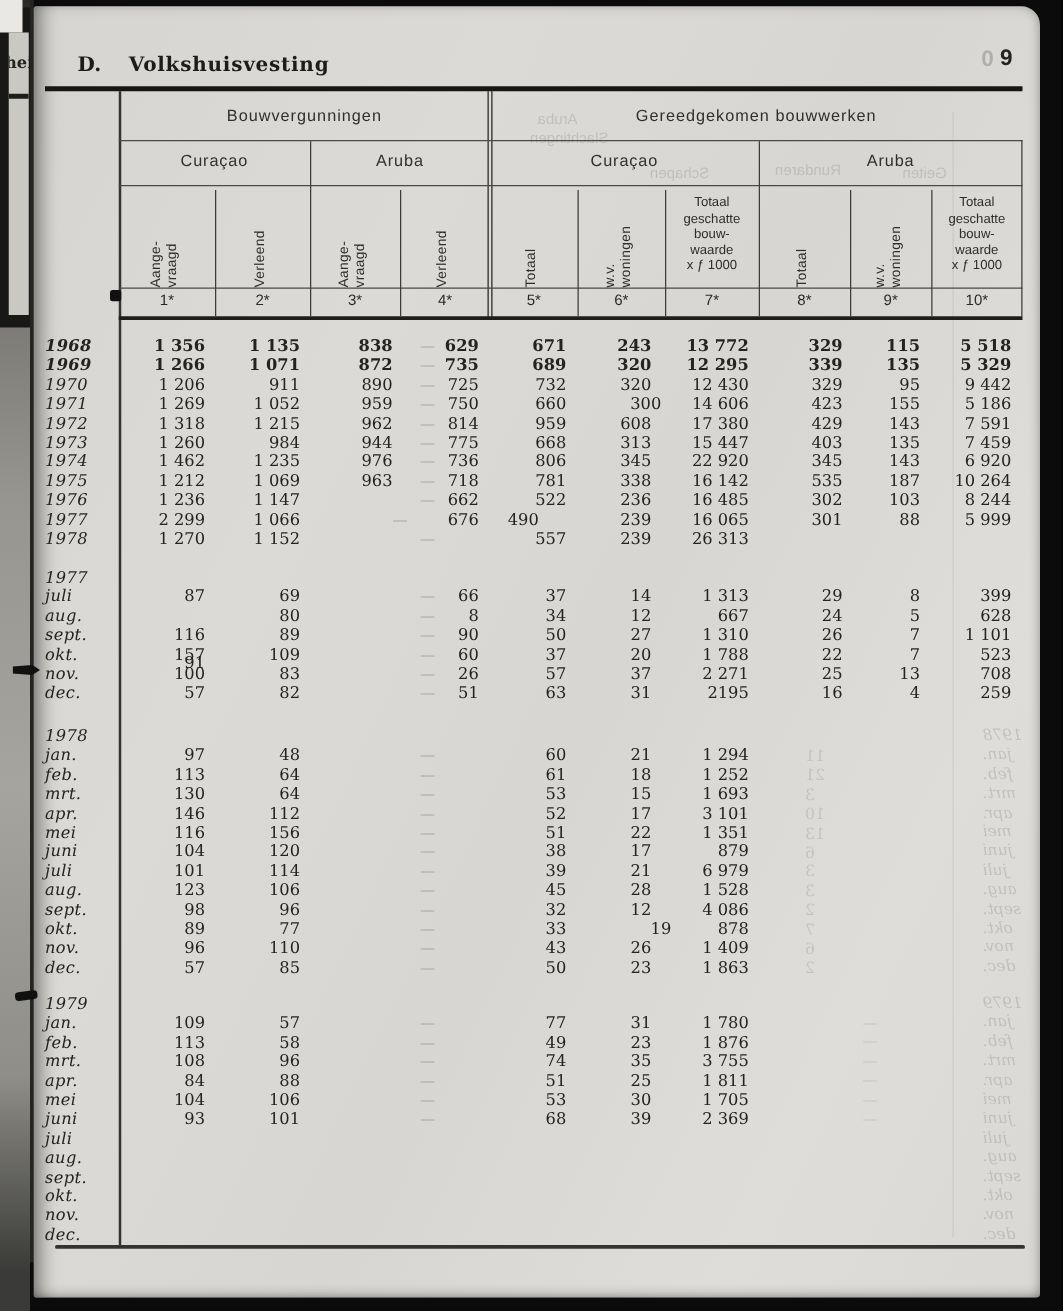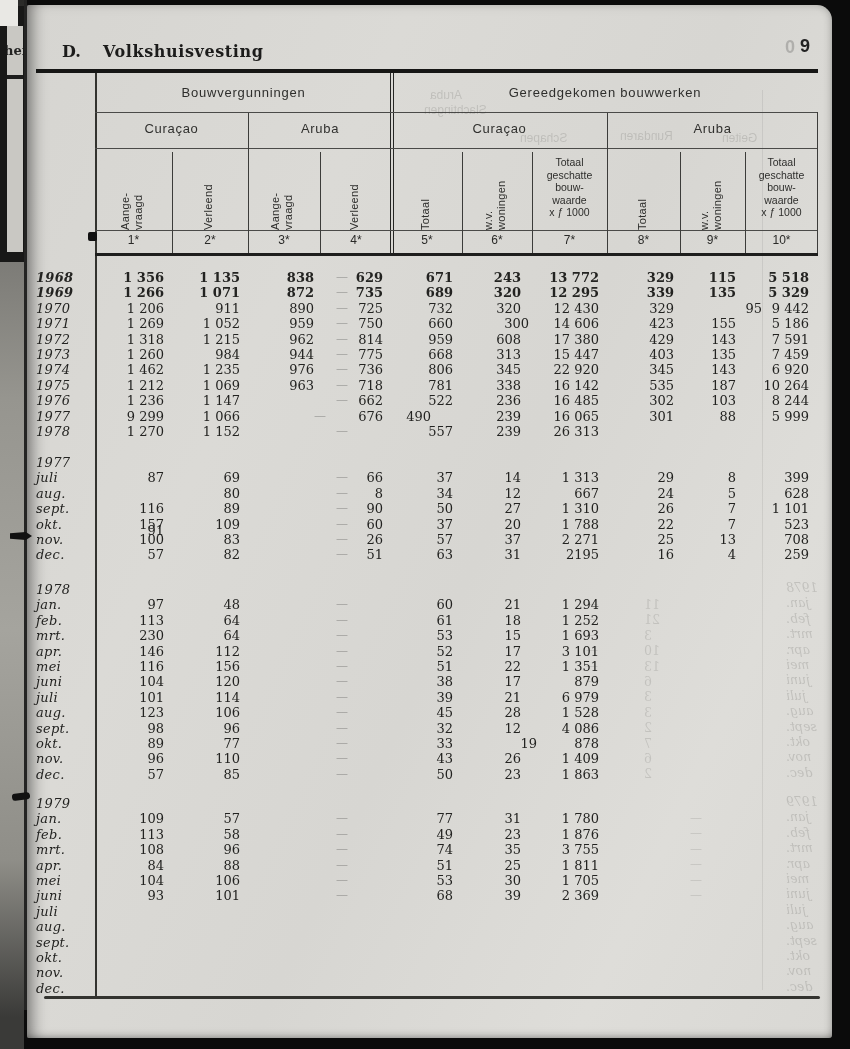--- a/index.html
+++ b/index.html
@@ -181,21 +181,21 @@
       <div class="drow" style="top: 300.8px;">
         <div class="rl">1970</div>
         <div class="cell c1" style="left: 65px; width: 69px;">1 206</div>
         <div class="cell c2" style="left: 142px; width: 68px;">911</div>
         <div class="cell c3" style="left: 218px; width: 66px;">890</div>
         <div class="cell c4" style="left: 290px; width: 63px;">725</div>
         <div class="cell c5 gdash" style="left: 362px; width: 61px;">732</div>
         <div class="cell c6" style="left: 432px; width: 59px;">320</div>
         <div class="cell c7" style="left: 502px; width: 67px;">12 430</div>
         <div class="cell c8" style="left: 577px; width: 67px;">329</div>
-        <div class="cell c9" style="left: 676px; width: 56px; text-align: right;">95</div>
+        <div class="cell c9" style="left: 650px; width: 56px; text-align: right;">95</div>
         <div class="cell c10" style="left: 715px; width: 64px;">9 442</div>
       </div>
       <div class="drow" style="top: 316.2px;">
         <div class="rl">1971</div>
         <div class="cell c1" style="left: 65px; width: 69px;">1 269</div>
         <div class="cell c2" style="left: 142px; width: 68px;">1 052</div>
         <div class="cell c3" style="left: 218px; width: 66px;">959</div>
         <div class="cell c4" style="left: 290px; width: 63px;">750</div>
         <div class="cell c5 gdash" style="left: 362px; width: 61px;">660</div>
         <div class="cell c6" style="left: 440px; width: 59px;">300</div>
@@ -263,21 +263,21 @@
         <div class="cell c4" style="left: 290px; width: 63px;">662</div>
         <div class="cell c5 gdash" style="left: 362px; width: 61px;">522</div>
         <div class="cell c6" style="left: 432px; width: 59px;">236</div>
         <div class="cell c7" style="left: 502px; width: 67px;">16 485</div>
         <div class="cell c8" style="left: 577px; width: 67px;">302</div>
         <div class="cell c9" style="left: 650px; width: 56px;">103</div>
         <div class="cell c10" style="left: 715px; width: 64px;">8 244</div>
       </div>
       <div class="drow" style="top: 408.6px;">
         <div class="rl">1977</div>
-        <div class="cell c1" style="left: 65px; width: 69px;">9 299</div>
+        <div class="cell c1" style="left: 65px; width: 69px;">2 299</div>
         <div class="cell c2" style="left: 142px; width: 68px;">1 066</div>
         <div class="cell c4" style="left: 290px; width: 63px;">676</div>
         <div class="cell c5 gdash" style="left: 340px; width: 61px;">490</div>
         <div class="cell c6" style="left: 432px; width: 59px;">239</div>
         <div class="cell c7" style="left: 502px; width: 67px;">16 065</div>
         <div class="cell c8" style="left: 577px; width: 67px;">301</div>
         <div class="cell c9" style="left: 650px; width: 56px;">88</div>
         <div class="cell c10" style="left: 715px; width: 64px;">5 999</div>
       </div>
       <div class="drow" style="top: 424px;">
@@ -377,21 +377,21 @@
       <div class="drow" style="top: 612.8px;">
         <div class="rl">feb.</div>
         <div class="cell c1" style="left: 65px; width: 69px;">113</div>
         <div class="cell c2" style="left: 142px; width: 68px;">64</div>
         <div class="cell c5 gdash" style="left: 362px; width: 61px;">61</div>
         <div class="cell c6" style="left: 432px; width: 59px;">18</div>
         <div class="cell c7" style="left: 502px; width: 67px;">1 252</div>
       </div>
       <div class="drow" style="top: 628.2px;">
         <div class="rl">mrt.</div>
-        <div class="cell c1" style="left: 65px; width: 69px;">230</div>
+        <div class="cell c1" style="left: 65px; width: 69px;">130</div>
         <div class="cell c2" style="left: 142px; width: 68px;">64</div>
         <div class="cell c5 gdash" style="left: 362px; width: 61px;">53</div>
         <div class="cell c6" style="left: 432px; width: 59px;">15</div>
         <div class="cell c7" style="left: 502px; width: 67px;">1 693</div>
       </div>
       <div class="drow" style="top: 643.6px;">
         <div class="rl">apr.</div>
         <div class="cell c1" style="left: 65px; width: 69px;">146</div>
         <div class="cell c2" style="left: 142px; width: 68px;">112</div>
         <div class="cell c5 gdash" style="left: 362px; width: 61px;">52</div>

